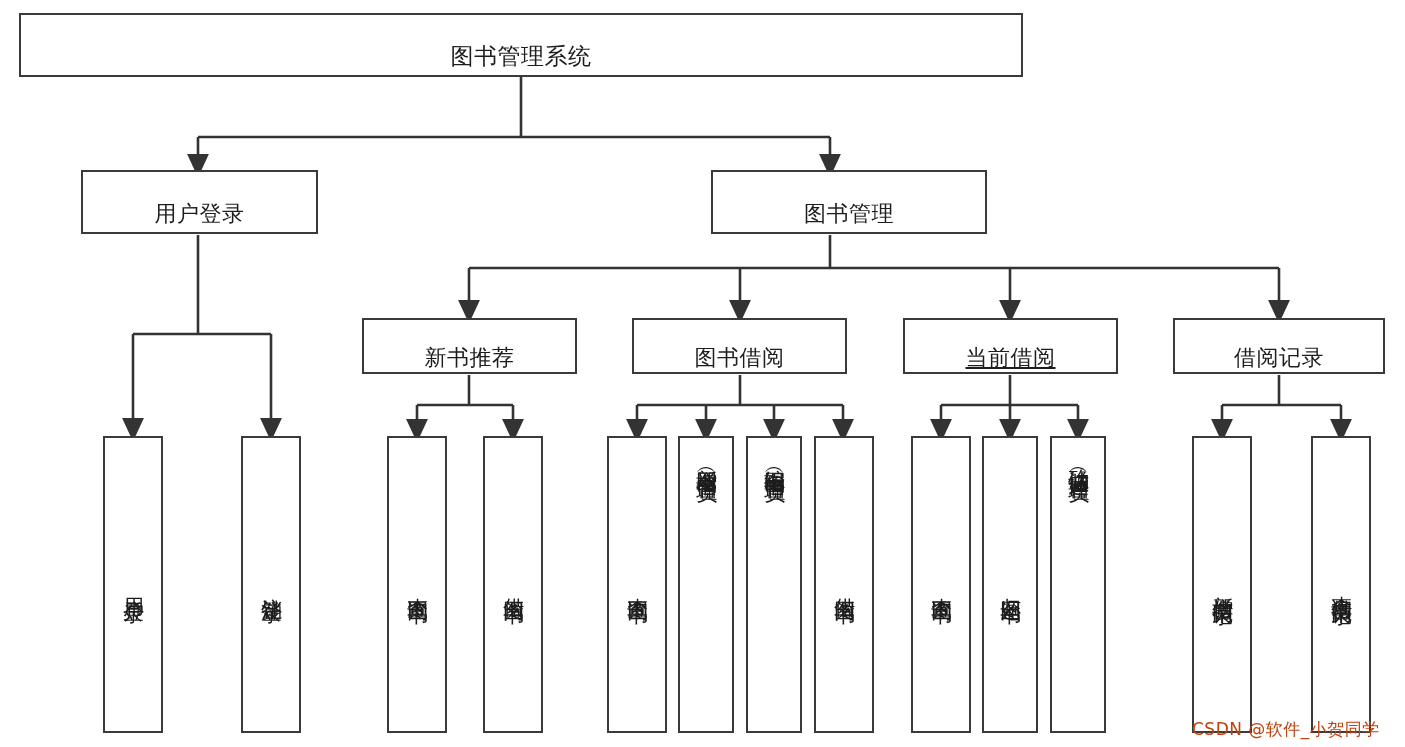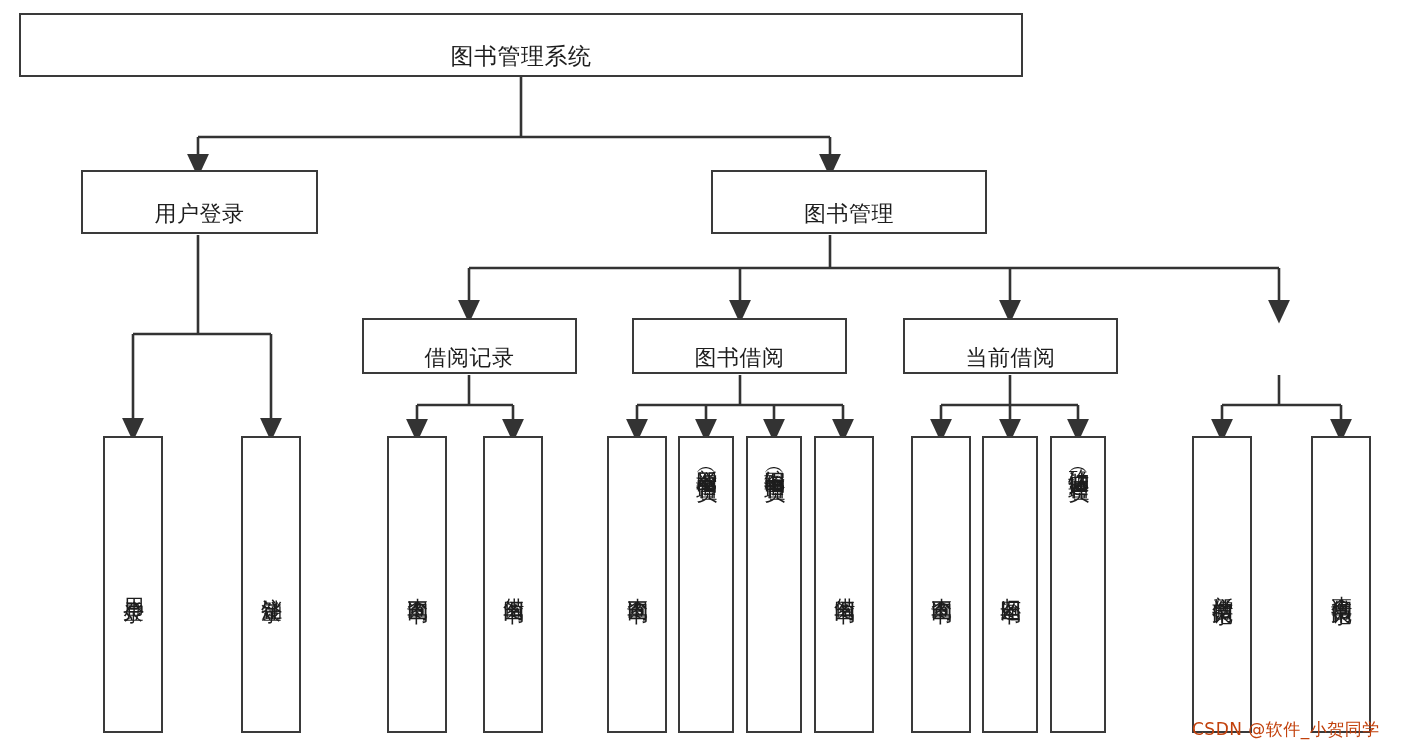--- a/index.html
+++ b/index.html
@@ -141,31 +141,34 @@
 
   <div class="node horiz" style="left:81px; top:170px; width:237px; height:64px;">
     <span class="node-label">用户登录</span>
   </div>
 
   <div class="node horiz" style="left:711px; top:170px; width:276px; height:64px;">
     <span class="node-label">图书管理</span>
   </div>
 
   <div class="node horiz" style="left:362px; top:318px; width:215px; height:56px;">
-    <span class="node-label">借阅记录</span>
+    <span class="node-label">新书推荐</span>
   </div>
 
   <div class="node horiz" style="left:632px; top:318px; width:215px; height:56px;font-family:Liberation Serif, serif;">
     <span class="node-label">图书借阅</span>
   </div>
 
-  <div class="node horiz" style="left:903px; top:318px; width:215px; height:56px;">
+  <div class="node horiz" style="left:903px; top:318px; width:215px; height:56px;text-decoration:underline;">
     <span class="node-label">当前借阅</span>
   </div>
 
+  <div class="node horiz" style="left:1173px; top:318px; width:212px; height:56px;">
+    <span class="node-label">借阅记录</span>
+  </div>
 
   <div class="node vert centered" style="left:103px; top:436px; width:60px; height:297px;">
     <span class="node-label">用户登录</span>
   </div>
 
   <div class="node vert centered" style="left:241px; top:436px; width:60px; height:297px;">
     <span class="node-label">注销登录</span>
   </div>
 
   <div class="node vert centered" style="left:387px; top:436px; width:60px; height:297px;">

